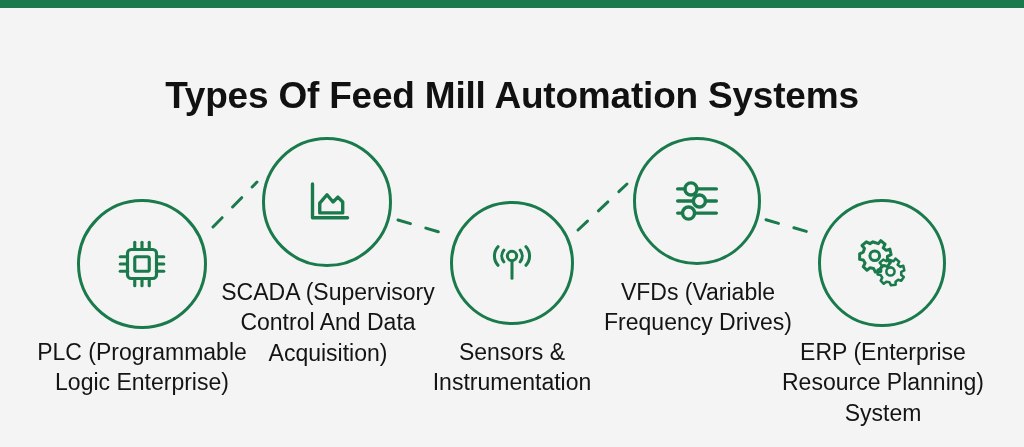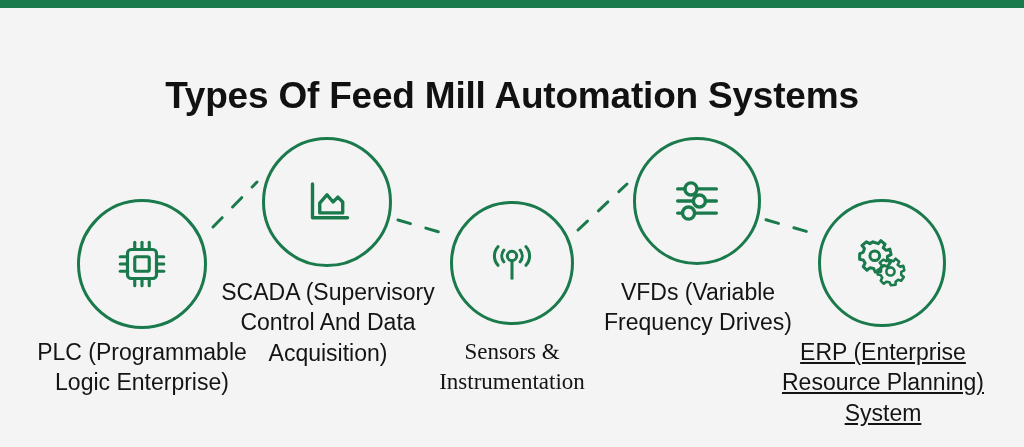--- a/index.html
+++ b/index.html
@@ -134,21 +134,21 @@
     <div class="icon-wrap" style="left:481px; top:232px; width:62px; height:62px;">
       <svg width="56" height="56" viewBox="0 0 48 48" fill="none" stroke="#1a7a4c" stroke-width="2.6" stroke-linecap="round" stroke-linejoin="round">
         <circle cx="24" cy="18" r="4"></circle>
         <line x1="24" y1="22" x2="24" y2="37"></line>
         <path d="M 17 13 A 8 8 0 0 0 17 23"></path>
         <path d="M 31 13 A 8 8 0 0 1 31 23"></path>
         <path d="M 12 10 A 12 12 0 0 0 12 26"></path>
         <path d="M 36 10 A 12 12 0 0 1 36 26"></path>
       </svg>
     </div>
-    <div class="node-label" style="left:412px; top:337px; width:200px;font-family:Liberation Serif, serif;">Sensors &amp;
+    <div class="node-label" style="left:412px; top:337px; width:200px;">Sensors &amp;
 Instrumentation</div>
   </div>
 
   <div class="node">
     <div class="circle" style="left:633px; top:137px; width:128px; height:128px;"></div>
     <div class="icon-wrap" style="left:665px; top:169px; width:64px; height:64px;">
       <svg width="58" height="58" viewBox="0 0 48 48" fill="none" stroke="#1a7a4c" stroke-width="2.8" stroke-linecap="round" stroke-linejoin="round">
         <line x1="8" y1="14" x2="14" y2="14"></line>
         <circle cx="19" cy="14" r="5"></circle>
         <line x1="24" y1="14" x2="40" y2="14"></line>
@@ -171,18 +171,18 @@
         <g transform="translate(18,18) scale(1.0)">
           <path d="M 0 -11 L 3 -10 L 5 -12.5 L 8.5 -9.5 L 7 -6.5 L 9.5 -4.5 L 12.5 -5.5 L 13.5 -1 L 10.5 0.5 L 10.5 3.5 L 13 5.5 L 10.5 9 L 7.5 8 L 5 10 L 5 13 L 0.5 13.5 L -1 10.5 L -4 10 L -6.5 12 L -9.5 9 L -8 6 L -9.5 3.5 L -12.5 3 L -12.5 -1.5 L -9.5 -3 L -8.5 -6 L -10.5 -8.5 L -7 -11.5 L -4 -10 L -1.5 -11.5 Z"></path>
           <circle cx="0" cy="0" r="4"></circle>
         </g>
         <g transform="translate(31,31) scale(0.85)">
           <path d="M 0 -11 L 3 -10 L 5 -12.5 L 8.5 -9.5 L 7 -6.5 L 9.5 -4.5 L 12.5 -5.5 L 13.5 -1 L 10.5 0.5 L 10.5 3.5 L 13 5.5 L 10.5 9 L 7.5 8 L 5 10 L 5 13 L 0.5 13.5 L -1 10.5 L -4 10 L -6.5 12 L -9.5 9 L -8 6 L -9.5 3.5 L -12.5 3 L -12.5 -1.5 L -9.5 -3 L -8.5 -6 L -10.5 -8.5 L -7 -11.5 L -4 -10 L -1.5 -11.5 Z"></path>
           <circle cx="0" cy="0" r="4"></circle>
         </g>
       </svg>
     </div>
-    <div class="node-label" style="left:772px; top:337px; width:222px;text-decoration:underline;">ERP (Enterprise
+    <div class="node-label" style="left:772px; top:337px; width:222px;">ERP (Enterprise
 Resource Planning)
 System</div>
   </div>
 
 </div>
 
 </body></html>

